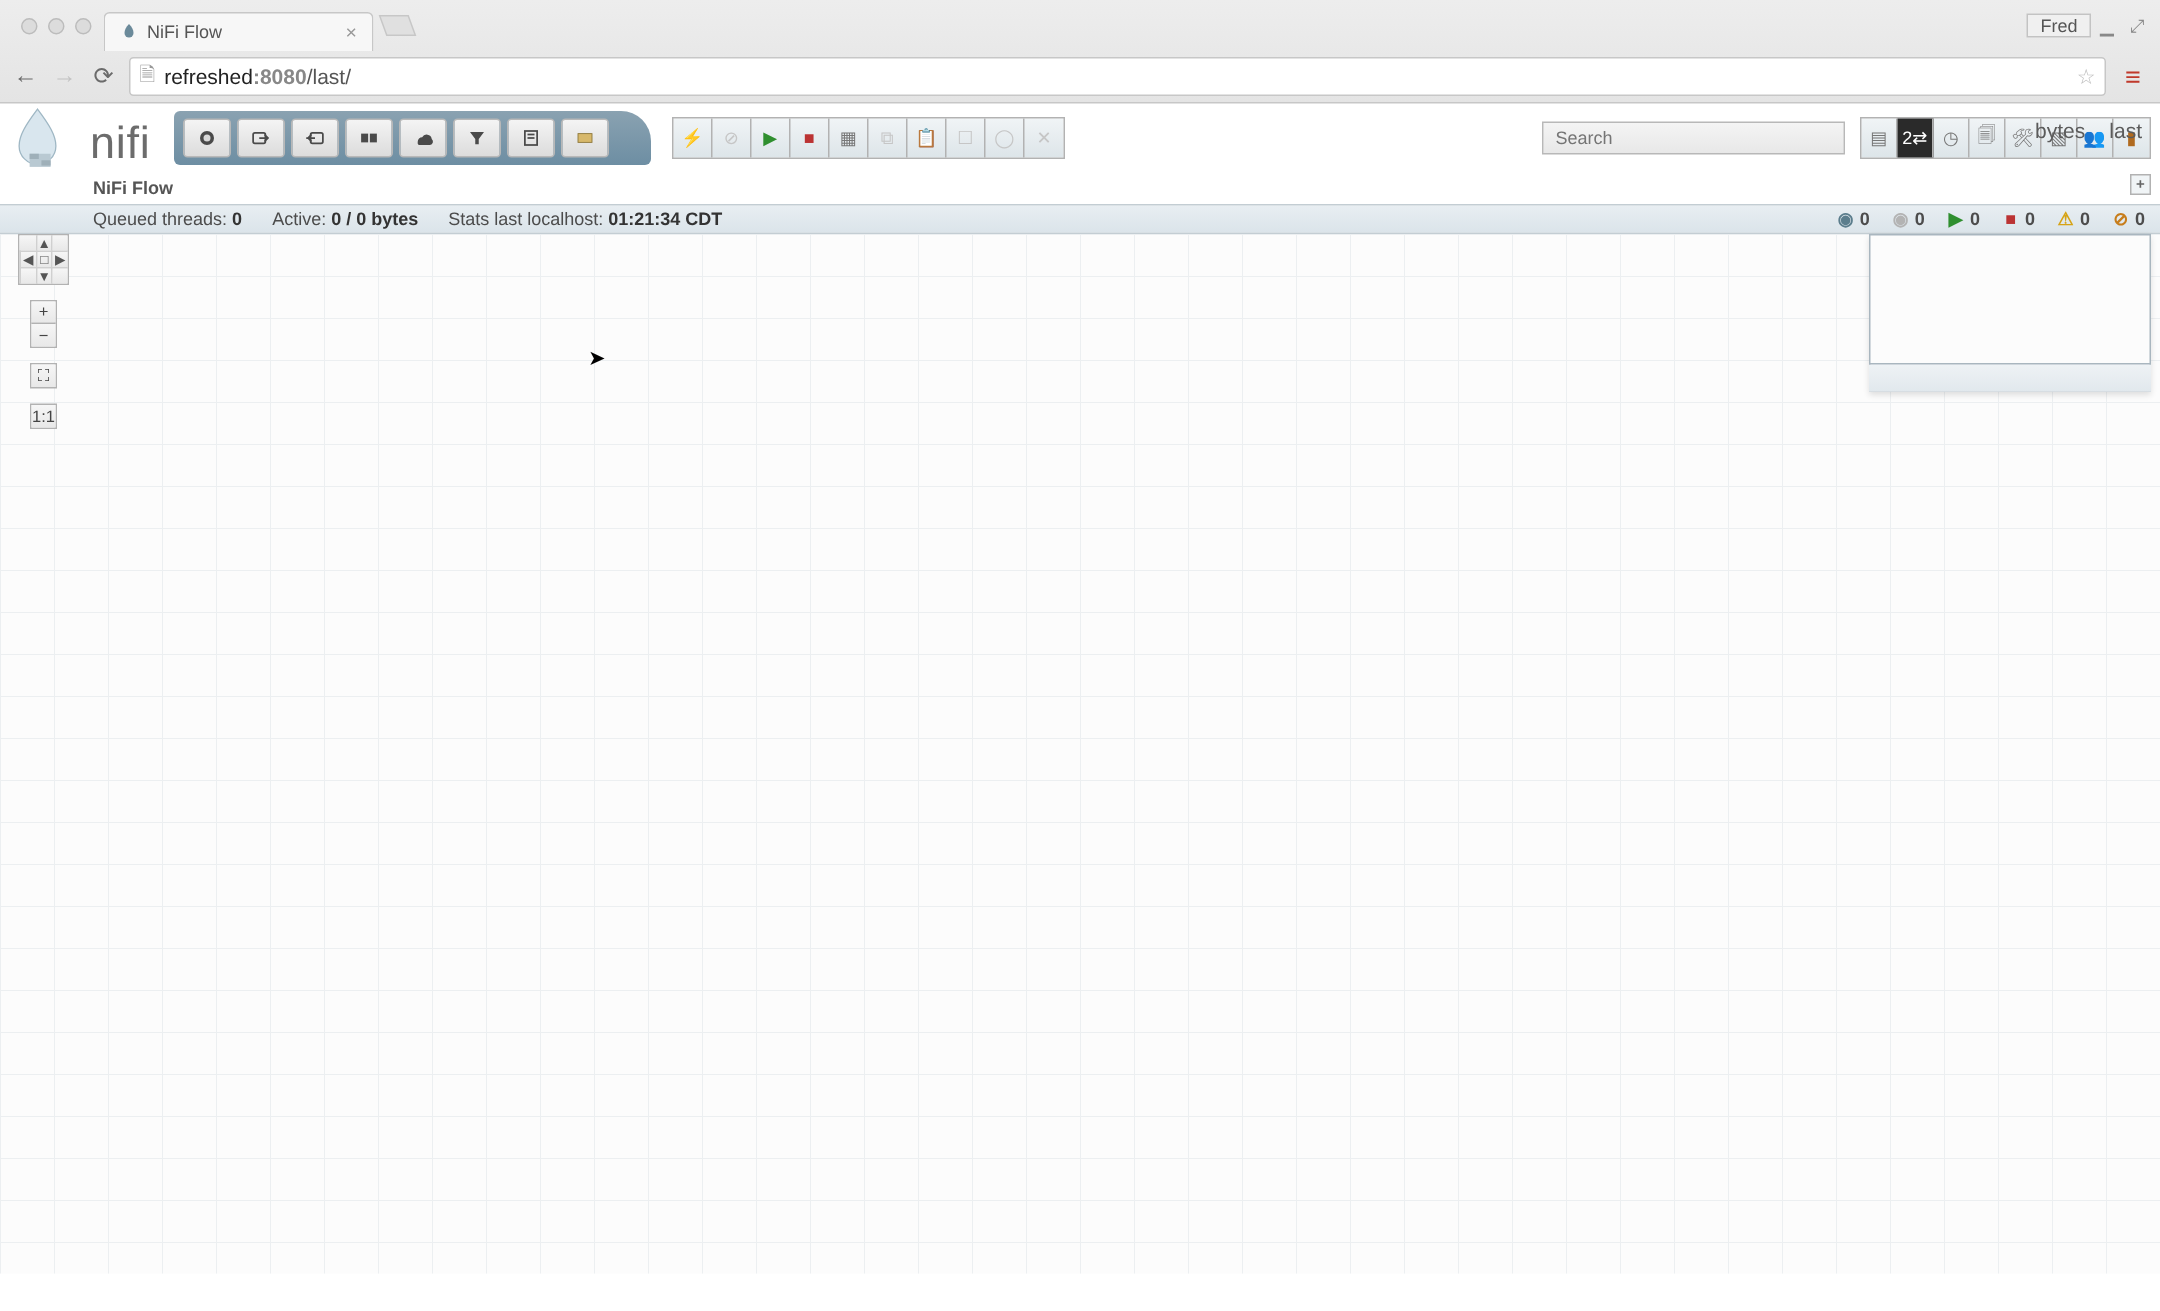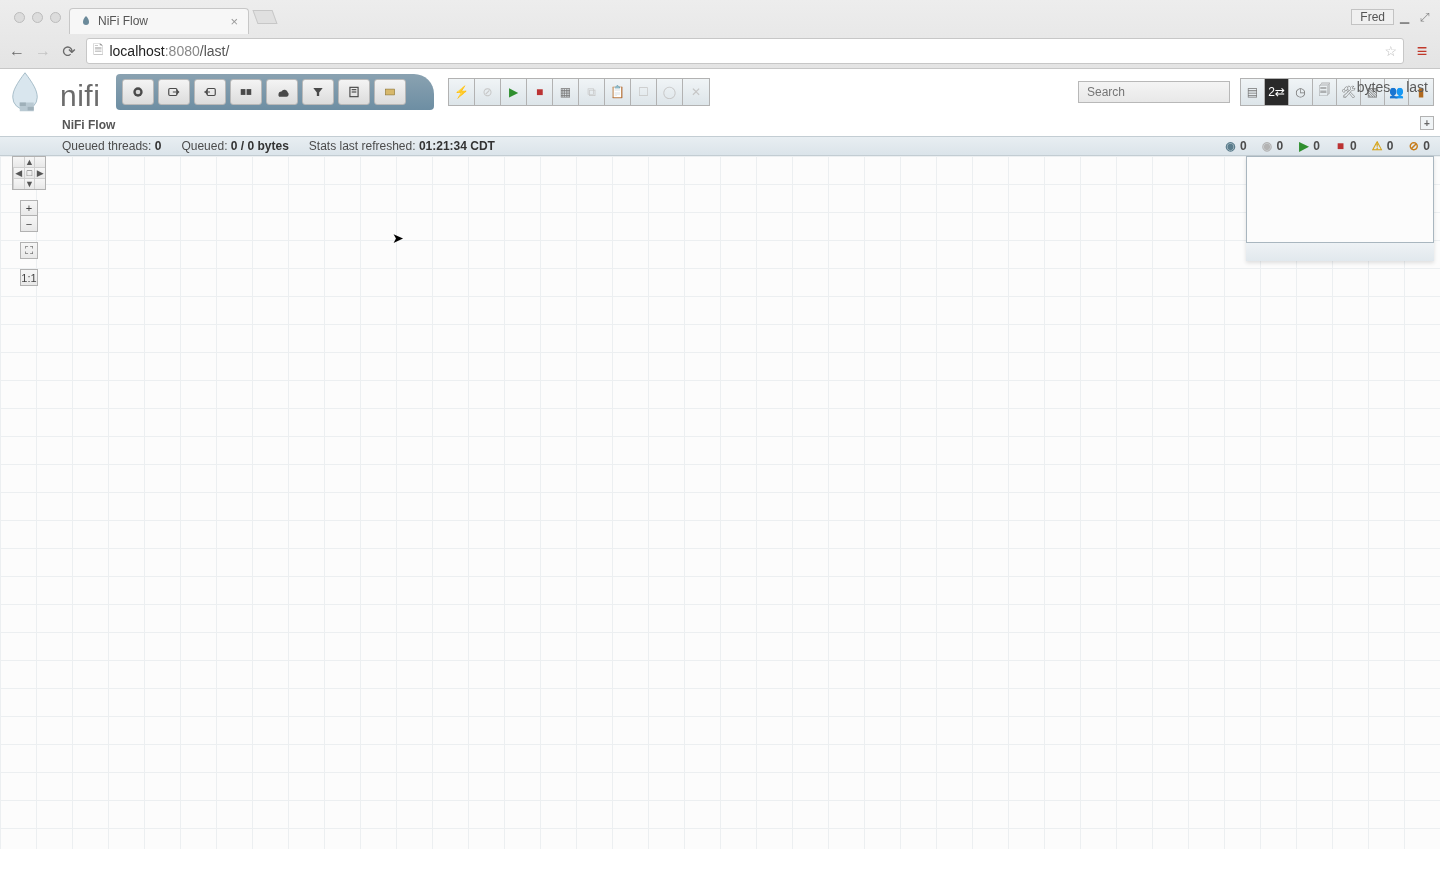--- a/index.html
+++ b/index.html
@@ -17,21 +17,21 @@
 .chrome-right { margin-left: auto; display: flex; align-items: center; gap: 6px; }
 .user-btn { border: 1px solid #c3c3c3; background: #f0f0f0; padding: 0 8px; font-size: 12px; color: #555; }
 .win-btn { width: 14px; height: 14px; display: inline-block; color: #888; }
 
 .addr-bar { height: 34px; display: flex; align-items: center; gap: 8px; padding: 0 8px; }
 .nav-icon { width: 18px; text-align: center; font-size: 16px; color: #6b6b6b; }
 .nav-icon.disabled { color: #c3c3c3; }
 .omni { flex: 1; display: flex; align-items: center; height: 26px; border: 1px solid #c7c7c7; border-radius: 3px; background: #fff; padding: 0 6px; font-size: 14px; color: #333; }
 .omni .page-ico { color: #999; margin-right: 6px; font-size: 13px; }
 .omni .host { color: #222; }
-.omni .port { color: #888; }
+.omni .port { color: #888; font-weight: bold; }
 .omni .path { color: #555; }
 .star { margin-left: auto; color: #bbb; font-size: 14px; }
 .menu-icon { width: 20px; text-align: center; font-size: 18px; color: #c0392b; }
 
 
 .nifi-area { position: relative; }
 .top-links { position: absolute; right: 12px; top: 10px; display: flex; gap: 16px; color: #5b5b5b; font-size: 14px; }
 .nifi-strip { height: 45px; display: flex; align-items: center; padding-left: 6px; }
 .logo-wrap { display: flex; align-items: flex-end; gap: 18px; width: 110px; }
 .drop { width: 38px; height: 42px; }
@@ -42,21 +42,21 @@
 .pal-btn svg { width: 18px; height: 14px; }
 
 .actions { display: flex; align-items: center; margin-left: 14px; height: 28px; border: 1px solid #b2b2b2; background: linear-gradient(#f0f4f6,#dde5e9); }
 .act-btn { width: 26px; height: 26px; border-right: 1px solid #b2b2b2; display: flex; align-items: center; justify-content: center; color: #777; font-size: 12px; }
 .act-btn:last-child { border-right: none; }
 .act-btn.disabled { color: #c6c6c6; }
 .play { color: #2f8f2f; }
 .stop { color: #b33; }
 
 .search-wrap { margin-left: auto; margin-right: 10px; }
-.search-input { width: 152px; height: 22px; border: 1px solid #b8b8b8; background: linear-gradient(#f4f4f4,#e8e8e8); padding: 0 8px; font-size: 12px; color: #777; }
+.search-input { width: 202px; height: 22px; border: 1px solid #b8b8b8; background: linear-gradient(#f4f4f4,#e8e8e8); padding: 0 8px; font-size: 12px; color: #777; }
 
 .mgmt { display: flex; align-items: center; height: 28px; border: 1px solid #b2b2b2; background: linear-gradient(#f0f4f6,#dde5e9); margin-right: 6px; }
 .mgmt .act-btn { width: 24px; }
 
 
 .bc-row { display: flex; align-items: center; height: 22px; padding-left: 62px; color: #555; font-weight: bold; font-size: 12px; position: relative; }
 .bc-expand { position: absolute; right: 6px; top: 2px; width: 14px; height: 14px; border: 1px solid #b2b2b2; background: #f0f4f6; display: flex; align-items: center; justify-content: center; font-size: 10px; color: #666; }
 
 
 .stats-bar { height: 20px; display: flex; align-items: center; gap: 20px; background: linear-gradient(#e8eef2,#dbe4ea); border-top: 1px solid #c3cdd3; border-bottom: 1px solid #c3cdd3; font-size: 12px; color: #4c4c4c; padding-left: 62px; padding-right: 10px; }
@@ -110,21 +110,21 @@
       <span class="win-btn">▁</span>
       <span class="win-btn">⤢</span>
     </div>
   </div>
   <div class="addr-bar">
     <span class="nav-icon">←</span>
     <span class="nav-icon disabled">→</span>
     <span class="nav-icon">⟳</span>
     <div class="omni">
       <span class="page-ico">🗎</span>
-      <span class="host">localhost</span>
+      <span class="host">refreshed</span>
         <span class="port">:8080</span>
         <span class="path">/last/</span>
       <span class="star">☆</span>
     </div>
     <span class="menu-icon">≡</span>
   </div>
 </div>
 
 <div class="nifi-area">
   <div class="top-links">
@@ -221,22 +221,22 @@
     </div>
   </div>
 
   <div class="bc-row">
     <span>NiFi Flow</span>
     <div class="bc-expand">+</div>
   </div>
 
   <div class="stats-bar">
     <span><span class="lbl">Queued threads: </span><span class="val">0</span></span>
-    <span><span class="lbl">Queued: </span><span class="val">0 / 0 bytes</span></span>
-    <span><span class="lbl">Stats last refreshed: </span><span class="val">01:21:34 CDT</span></span>
+    <span><span class="lbl">Active: </span><span class="val">0 / 0 bytes</span></span>
+    <span><span class="lbl">Stats last localhost: </span><span class="val">01:21:34 CDT</span></span>
     <div class="stats-right">
       <span class="stat-item">
           <span class="ico" style="color:#5b7d8c">◉</span>
           <span>0</span>
         </span>
       <span class="stat-item">
           <span class="ico" style="color:#b3b3b3">◉</span>
           <span>0</span>
         </span>
       <span class="stat-item">

